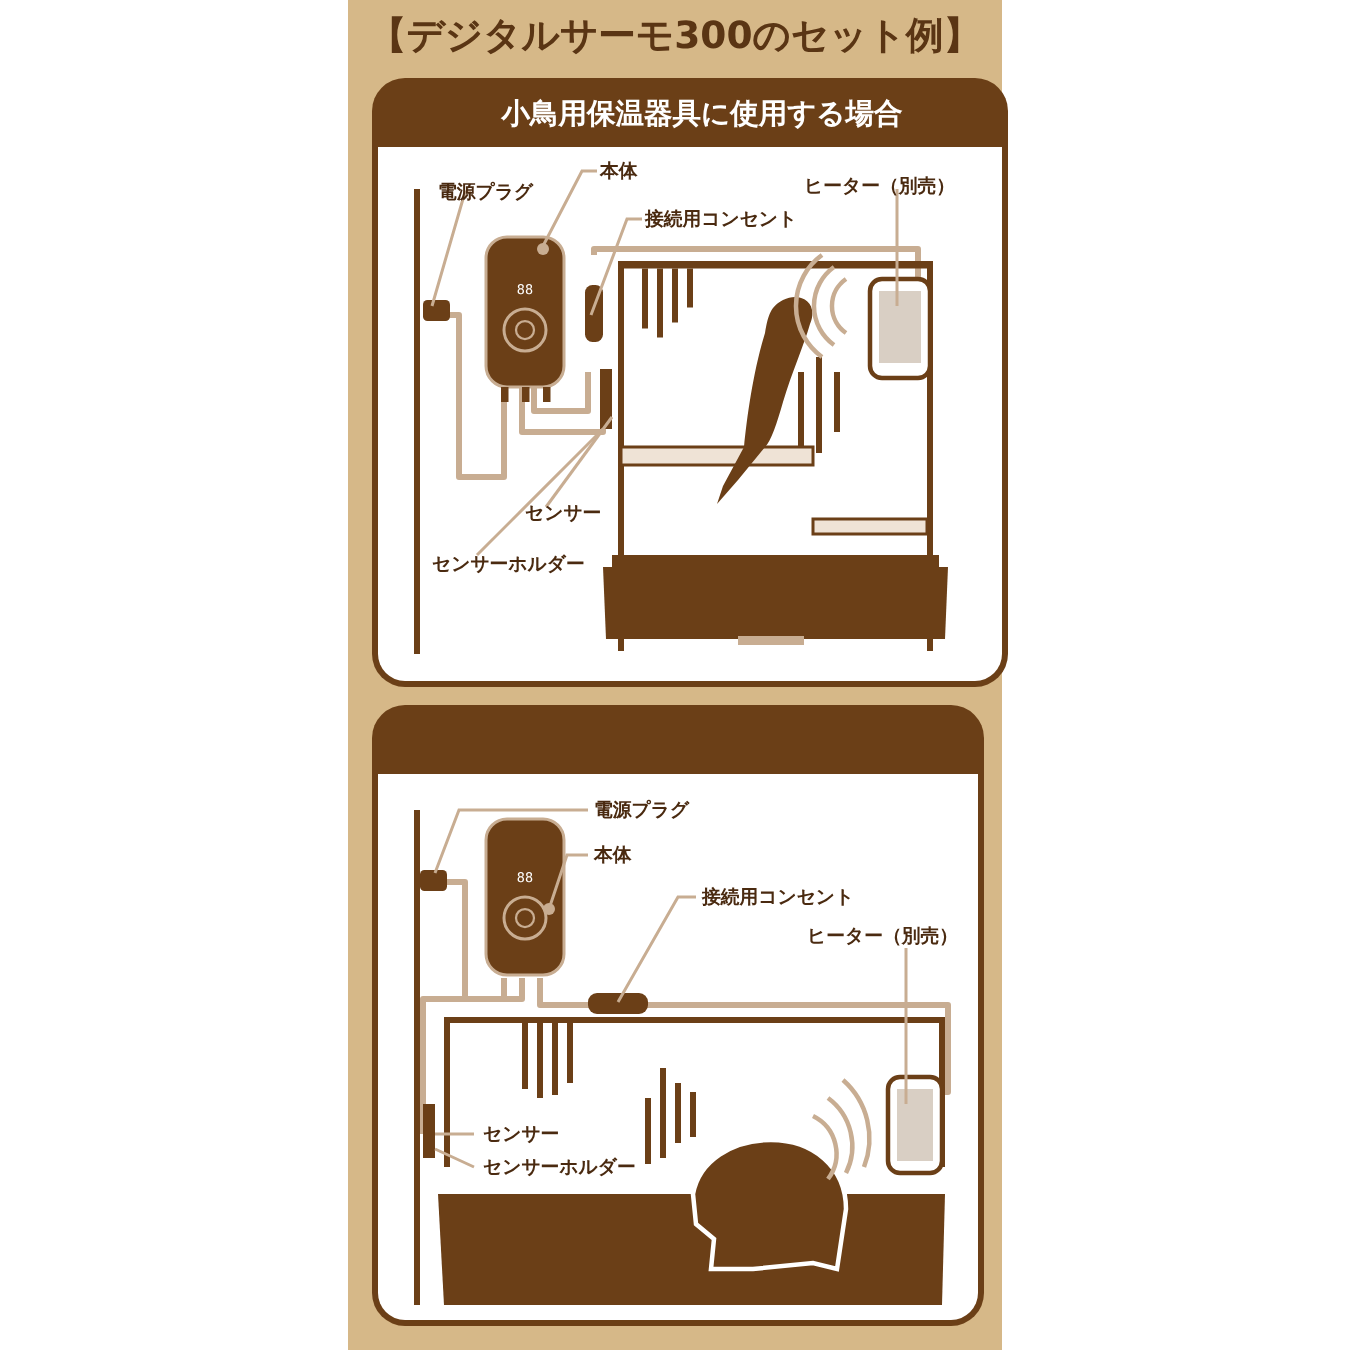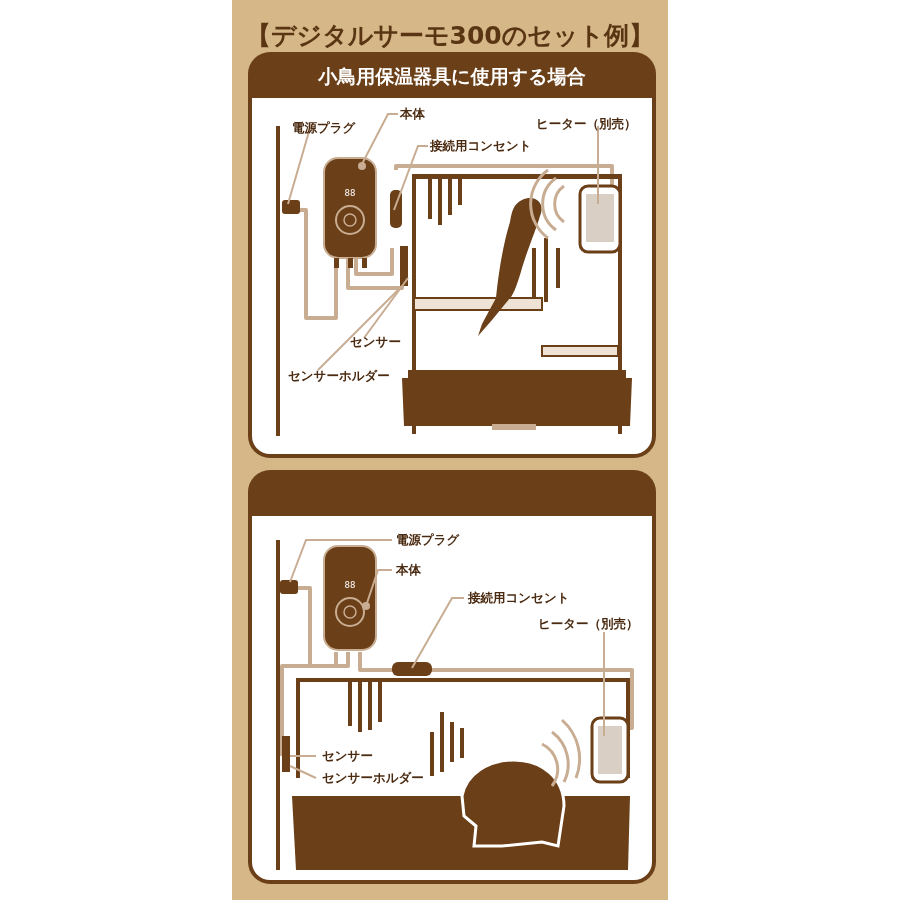--- a/index.html
+++ b/index.html
@@ -1,33 +1,33 @@
 <!DOCTYPE html>
 <html><head>
 <meta charset="utf-8">
 <style>
   html, body { margin: 0; padding: 0; }
   body { width: 900px; height: 900px; background: #ffffff; position: relative; overflow: hidden;
          font-family: "DejaVu Sans", sans-serif; }
   .kraft { position: absolute; left: 232px; top: 0; width: 436px; height: 900px; background: #d6b888; }
-  .title { position: absolute; left: 232px; top: 16px; width: 436px; height: 40px; text-align: center;
+  .title { position: absolute; left: 232px; top: 4px; width: 436px; height: 40px; text-align: center;
            font-size: 25px; font-weight: bold; color: #5a3514; line-height: 40px; letter-spacing: 0px; }
   .panel { position: absolute; left: 248px; width: 408px; background: #6b3f17; border-radius: 22px; }
   .panel .head { height: 46px; line-height: 48px; text-align: center; color: #ffffff; font-weight: bold; font-size: 19px; }
   .panel .body { position: absolute; left: 4px; right: 4px; top: 46px; bottom: 4px; background: #ffffff; border-radius: 0 0 18px 18px; overflow: hidden; }
   .panel svg { position: absolute; left: 0; top: 0; }
   .lbl { font-family: "DejaVu Sans", sans-serif; font-size: 12.5px; font-weight: bold; fill: #4a2a10; }
 </style>
 </head>
 <body>
 
 <div class="kraft"></div>
 <div class="title">【デジタルサーモ300のセット例】</div>
 
-<div class="panel" style="top:52px;height:406px;">
+<div class="panel" style="top:52px;height:406px;padding-left:16px;">
   <div class="head">小鳥用保温器具に使用する場合</div>
   <div class="body">
     <svg width="400" height="356" viewBox="0 0 400 356">
 
       <rect x="24" y="28" width="4" height="310" fill="#6b3f17"></rect>
 
       <g fill="none" stroke="#c8ad92" stroke-width="4" stroke-linejoin="round">
         <path d="M46 112 L54 112 L54 220 L84 220 L84 160"></path>
         <path d="M96 160 L96 190 L150 190 L150 160"></path>
         <path d="M104 160 L104 176 L140 176 L140 150"></path>

